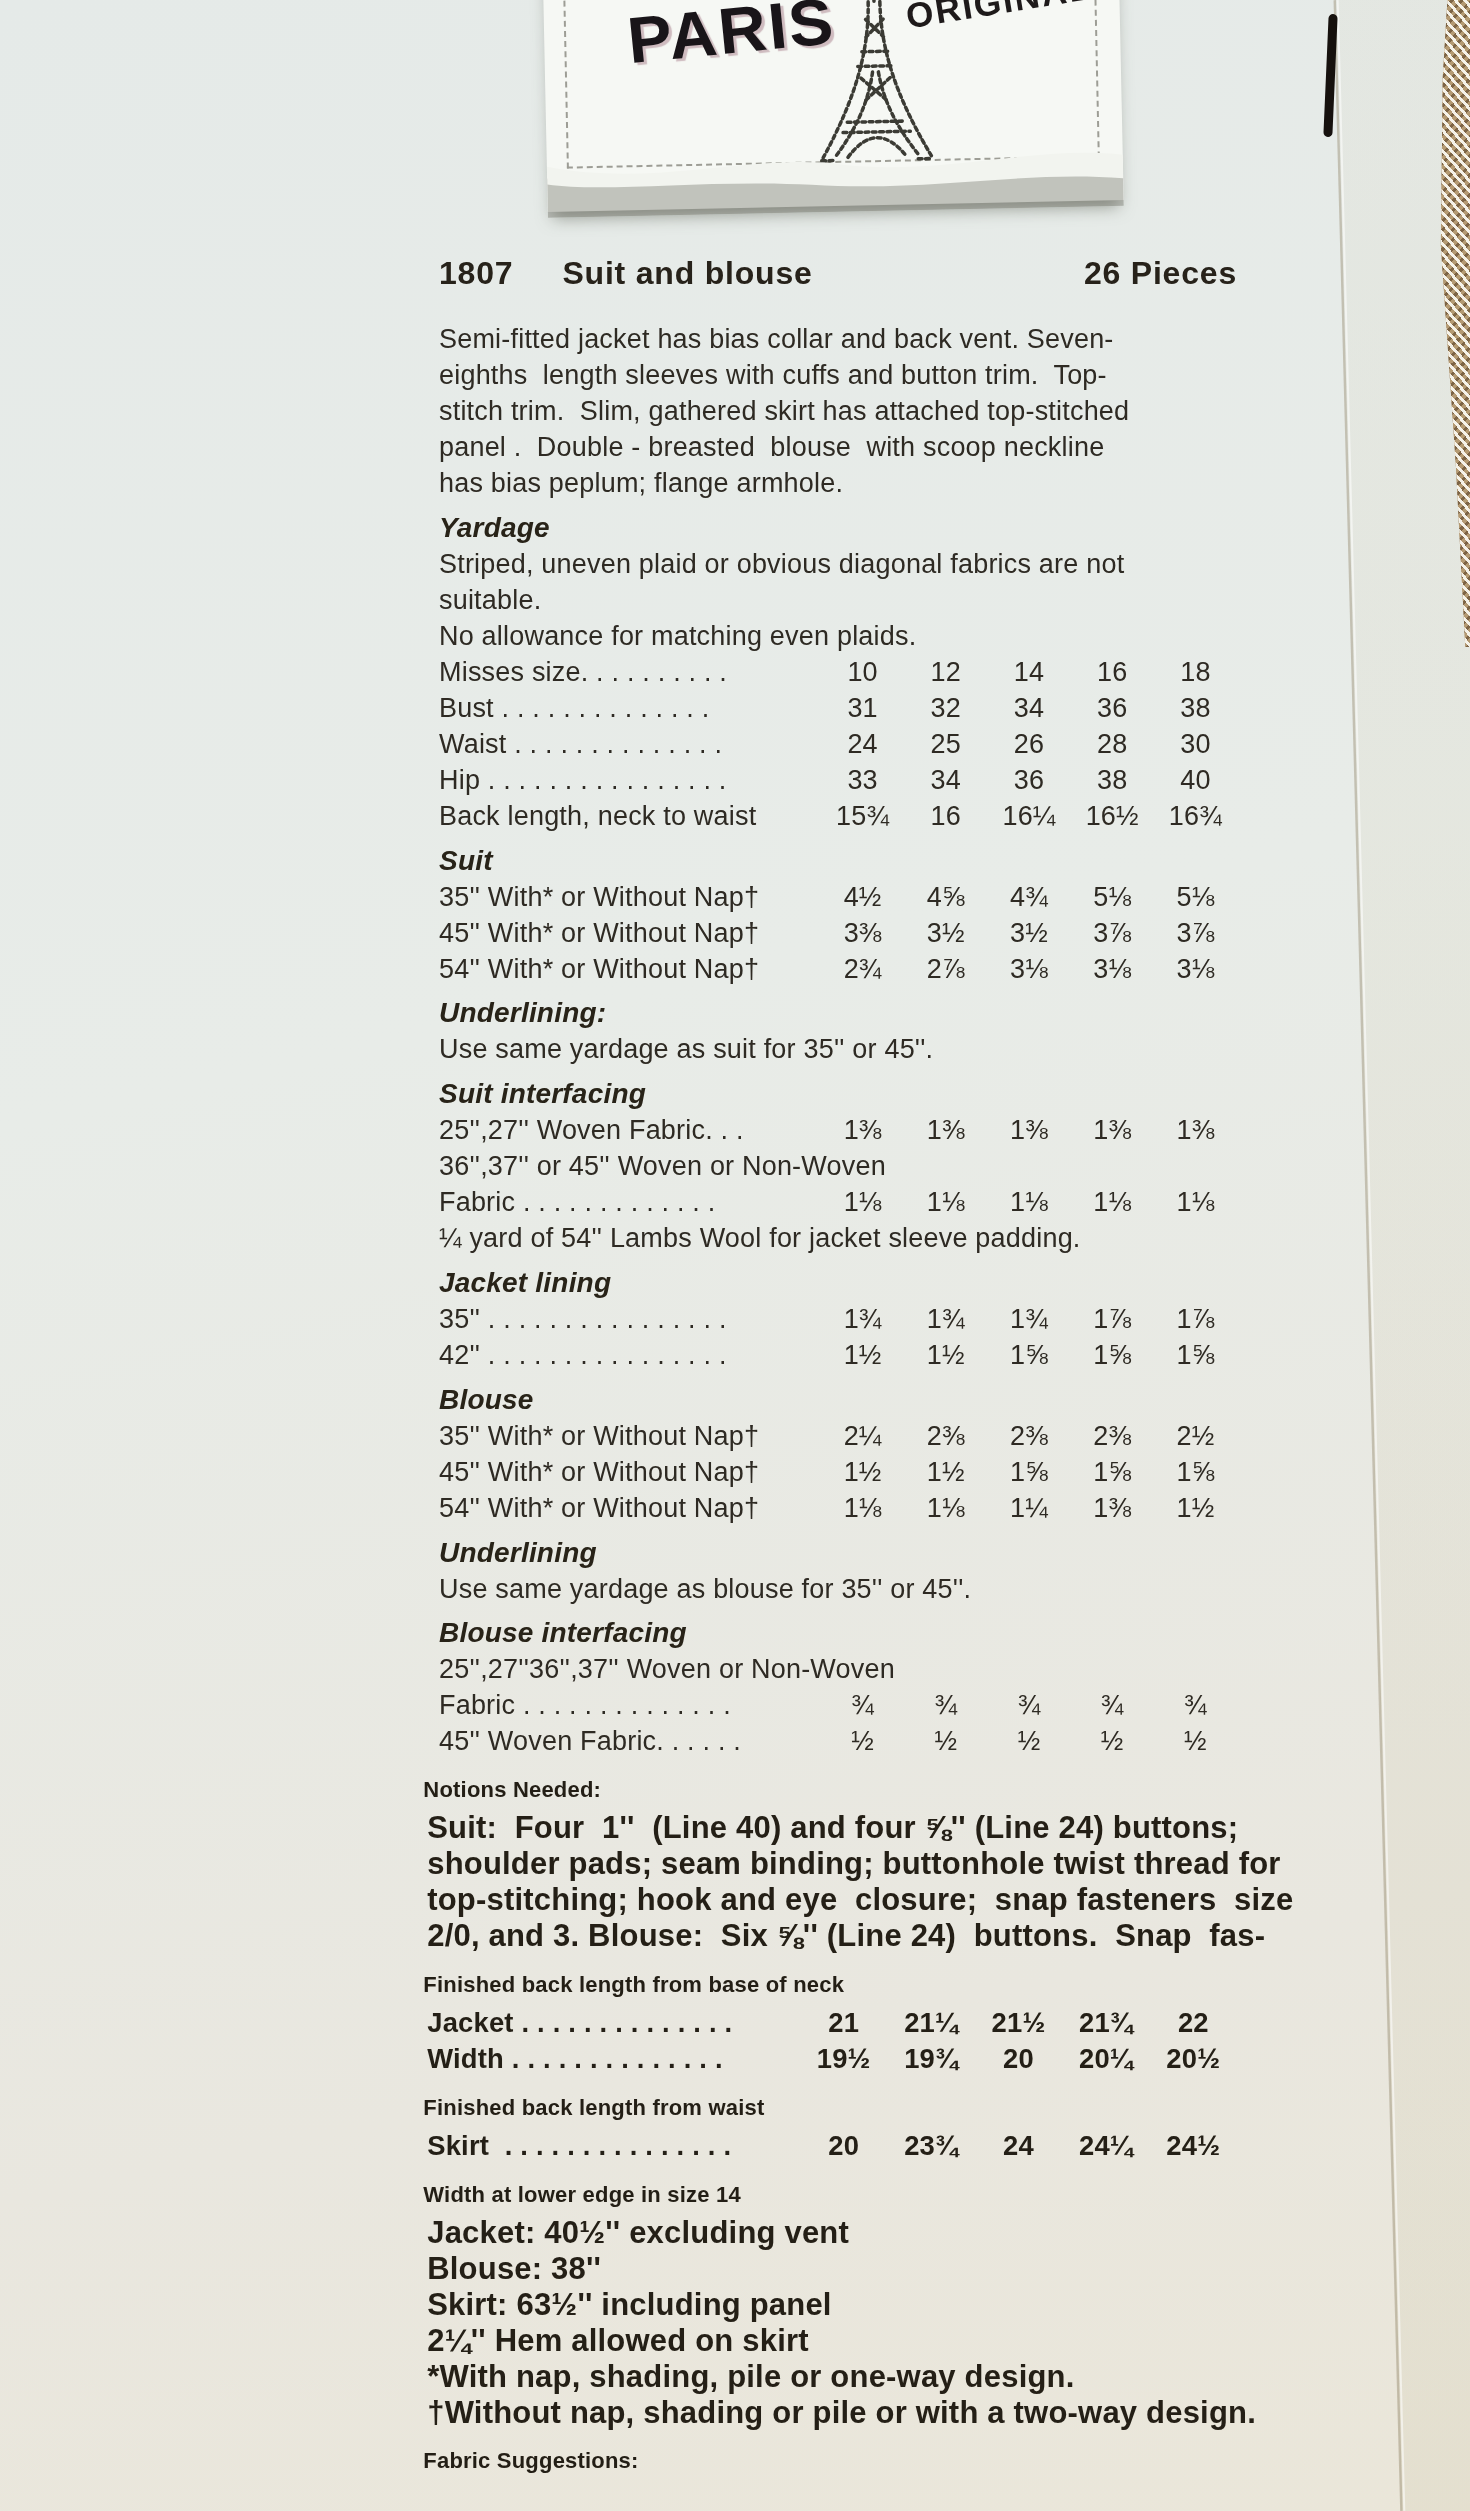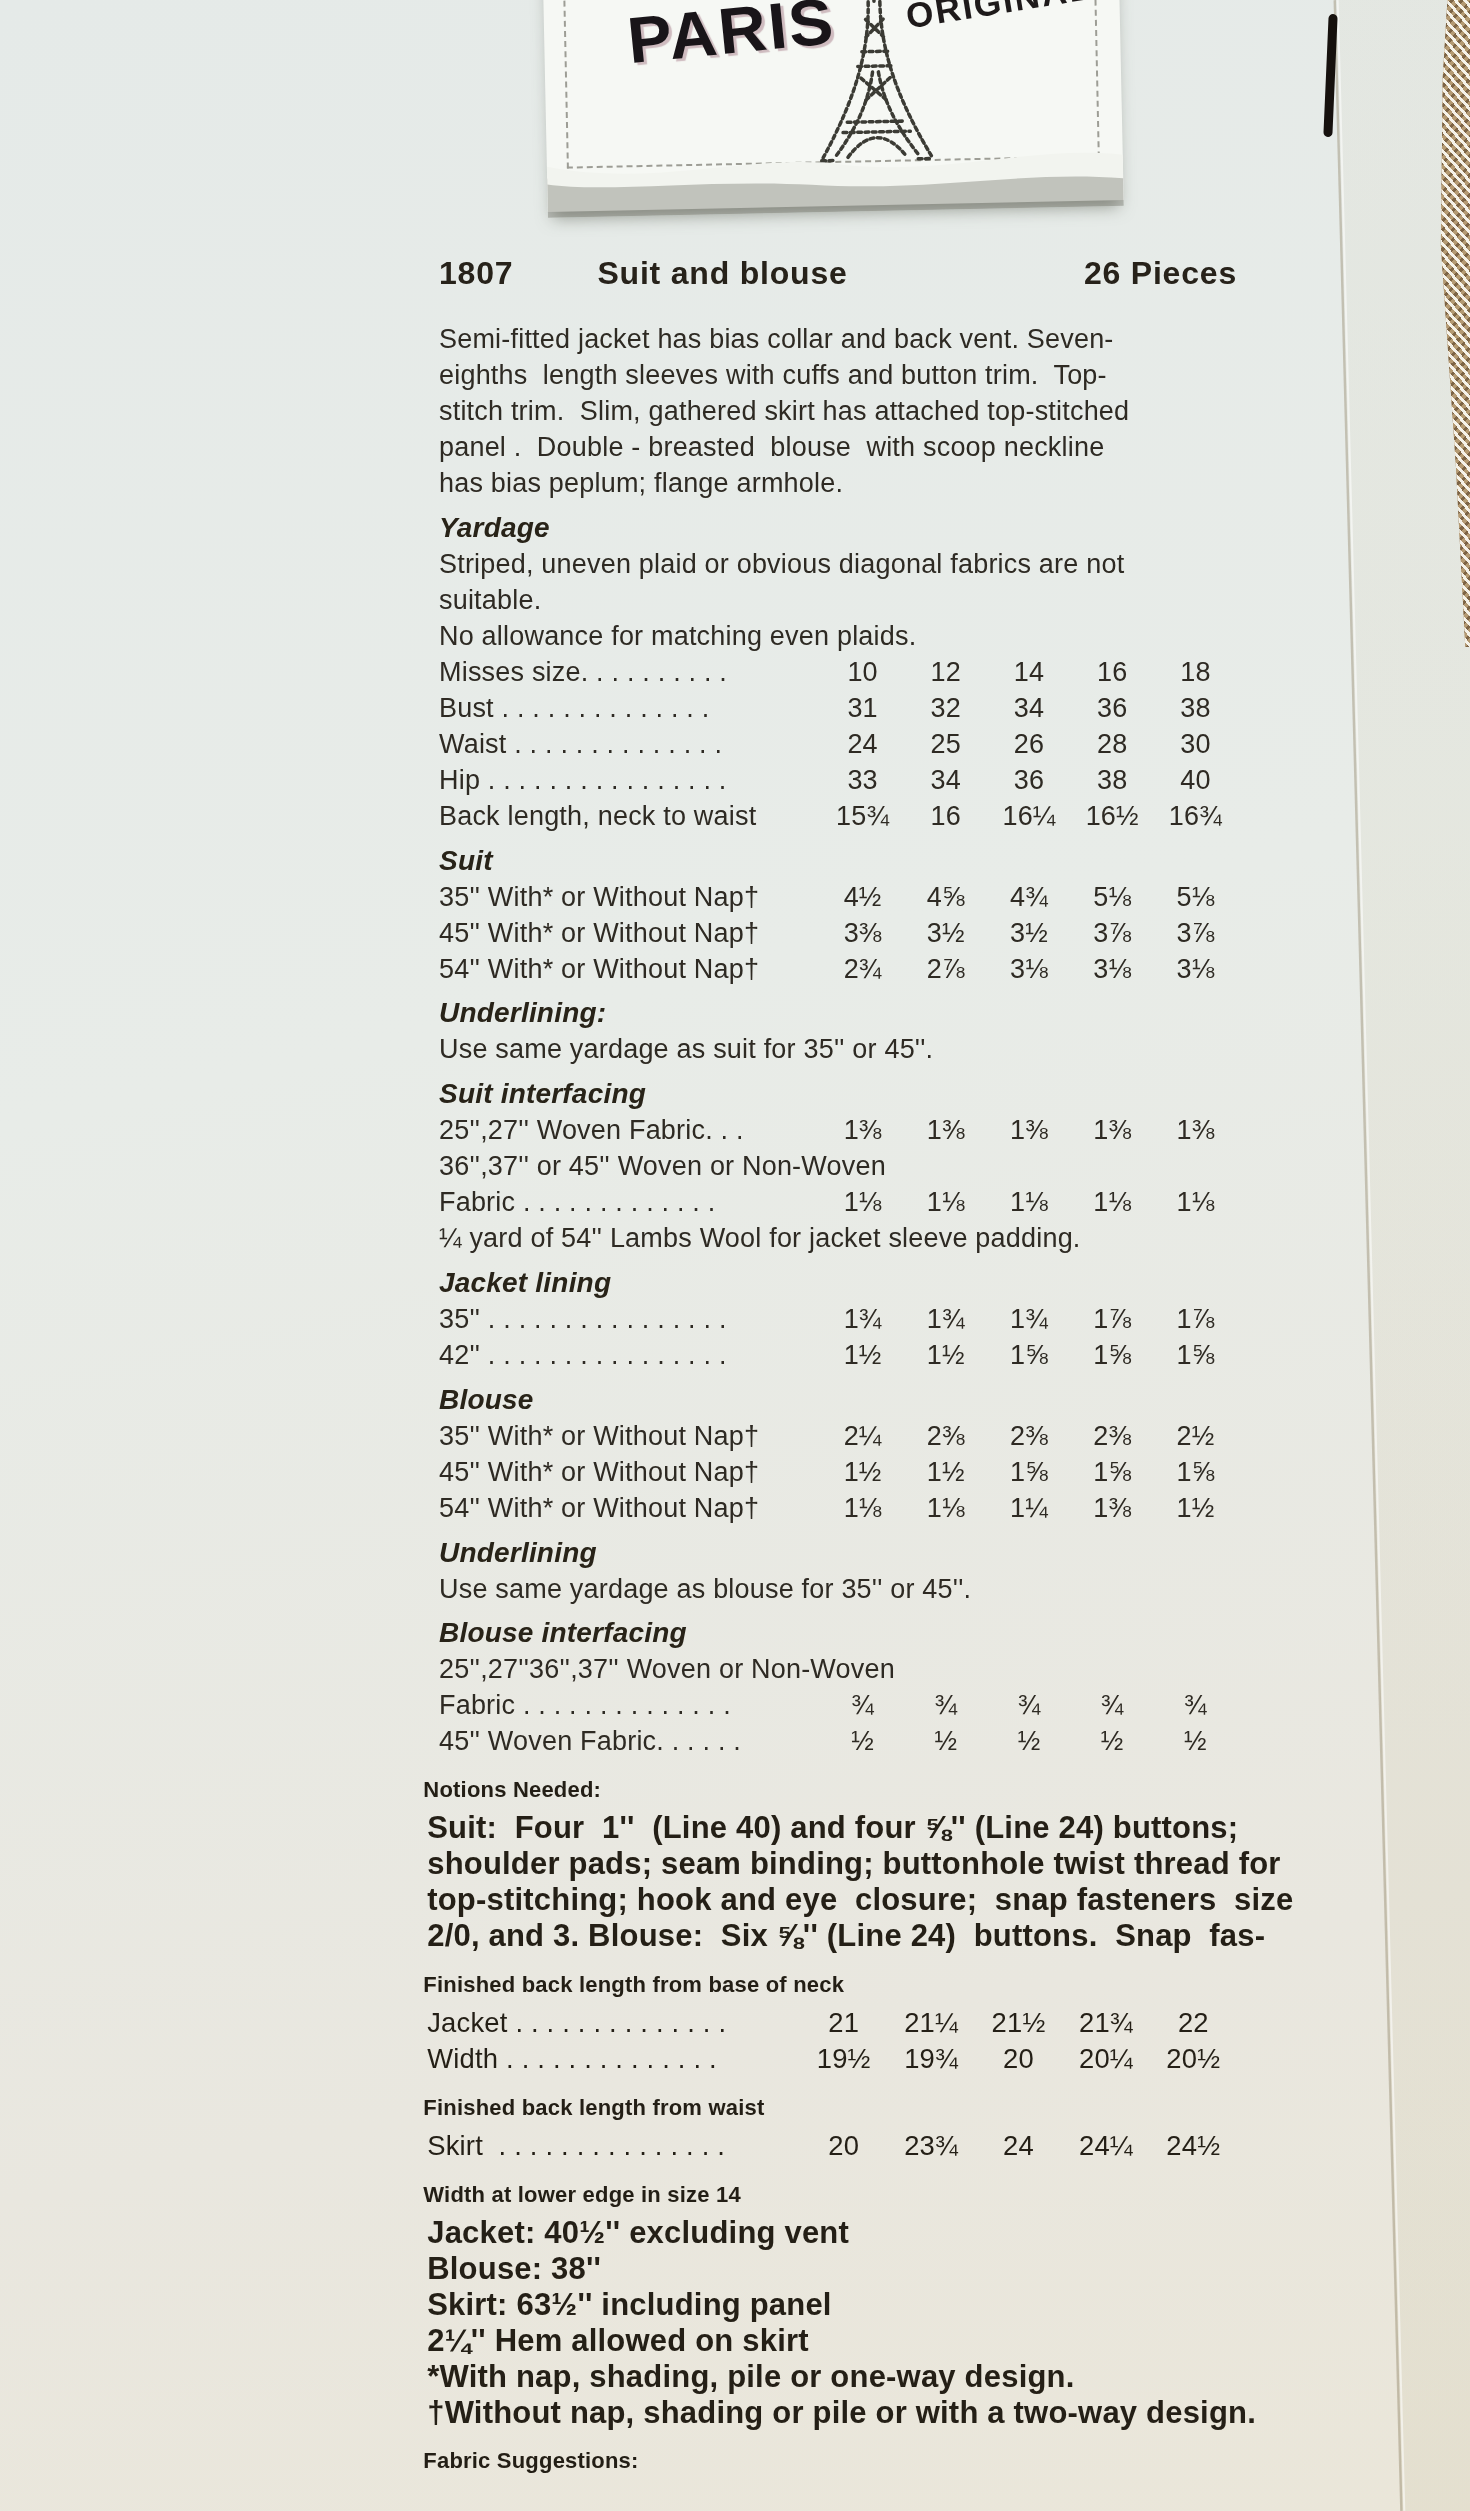--- a/index.html
+++ b/index.html
@@ -48,31 +48,31 @@
   .tag-original{
     position:absolute;left:365px;top:57px;
     font-size:35px;font-weight:700;letter-spacing:2px;line-height:1;
     transform:rotate(-8deg);transform-origin:left bottom;color:#1e1a1a;
   }
   .tag-tower{position:absolute;left:257px;top:45px;}
   .tag-wave{position:absolute;left:0;bottom:-5.9px;}
   
   .content{position:absolute;left:439px;top:255px;width:798px;}
   .title-row{display:flex;align-items:baseline;font-weight:700;font-size:32px;letter-spacing:0.8px;color:#27221a;}
-  .title-num{margin-right:84px;}
+  .title-num{margin-right:49px;}
   .title-pieces{margin-left:auto;}
   .flow{margin-top:29px;}
   .flow-line{display:flex;align-items:center;line-height:36px;font-size:27px;letter-spacing:0.2px;}
   .flow-label{white-space:pre;}
   .flow-values{display:flex;margin-left:auto;flex:none;width:416px;}
   .flow-values span{flex:1;text-align:center;}
   .s-h2{font-weight:700;font-size:28px;margin-top:8.8px;color:#282318;font-style:italic;}
   .s-h1{font-weight:700;font-size:22px;line-height:40px;margin-top:10.8px;margin-left:-15.7px;color:#231e15;}
   .s-bodybold{font-weight:700;font-size:31px;margin-left:-11.8px;color:#241f16;}
-  .s-rowbold{font-weight:400;font-size:27.4px;margin-left:-11.8px;color:#241f16;gap:12px;}
+  .s-rowbold{font-weight:700;font-size:27.4px;margin-left:-11.8px;color:#241f16;gap:12px;}
   .s-rowbold .flow-values{width:437px;}
 </style>
 </head>
 <body>
 
 <div class="right-pane"></div>
 
 <svg class="crease-svg" width="1470" height="2511" viewBox="0 0 1500 2562">
   <line x1="1362" y1="0" x2="1430" y2="2562" stroke="rgba(150,139,112,0.45)" stroke-width="2.5"></line>
   <line x1="1365" y1="0" x2="1433" y2="2562" stroke="rgba(255,255,255,0.55)" stroke-width="2"></line>

